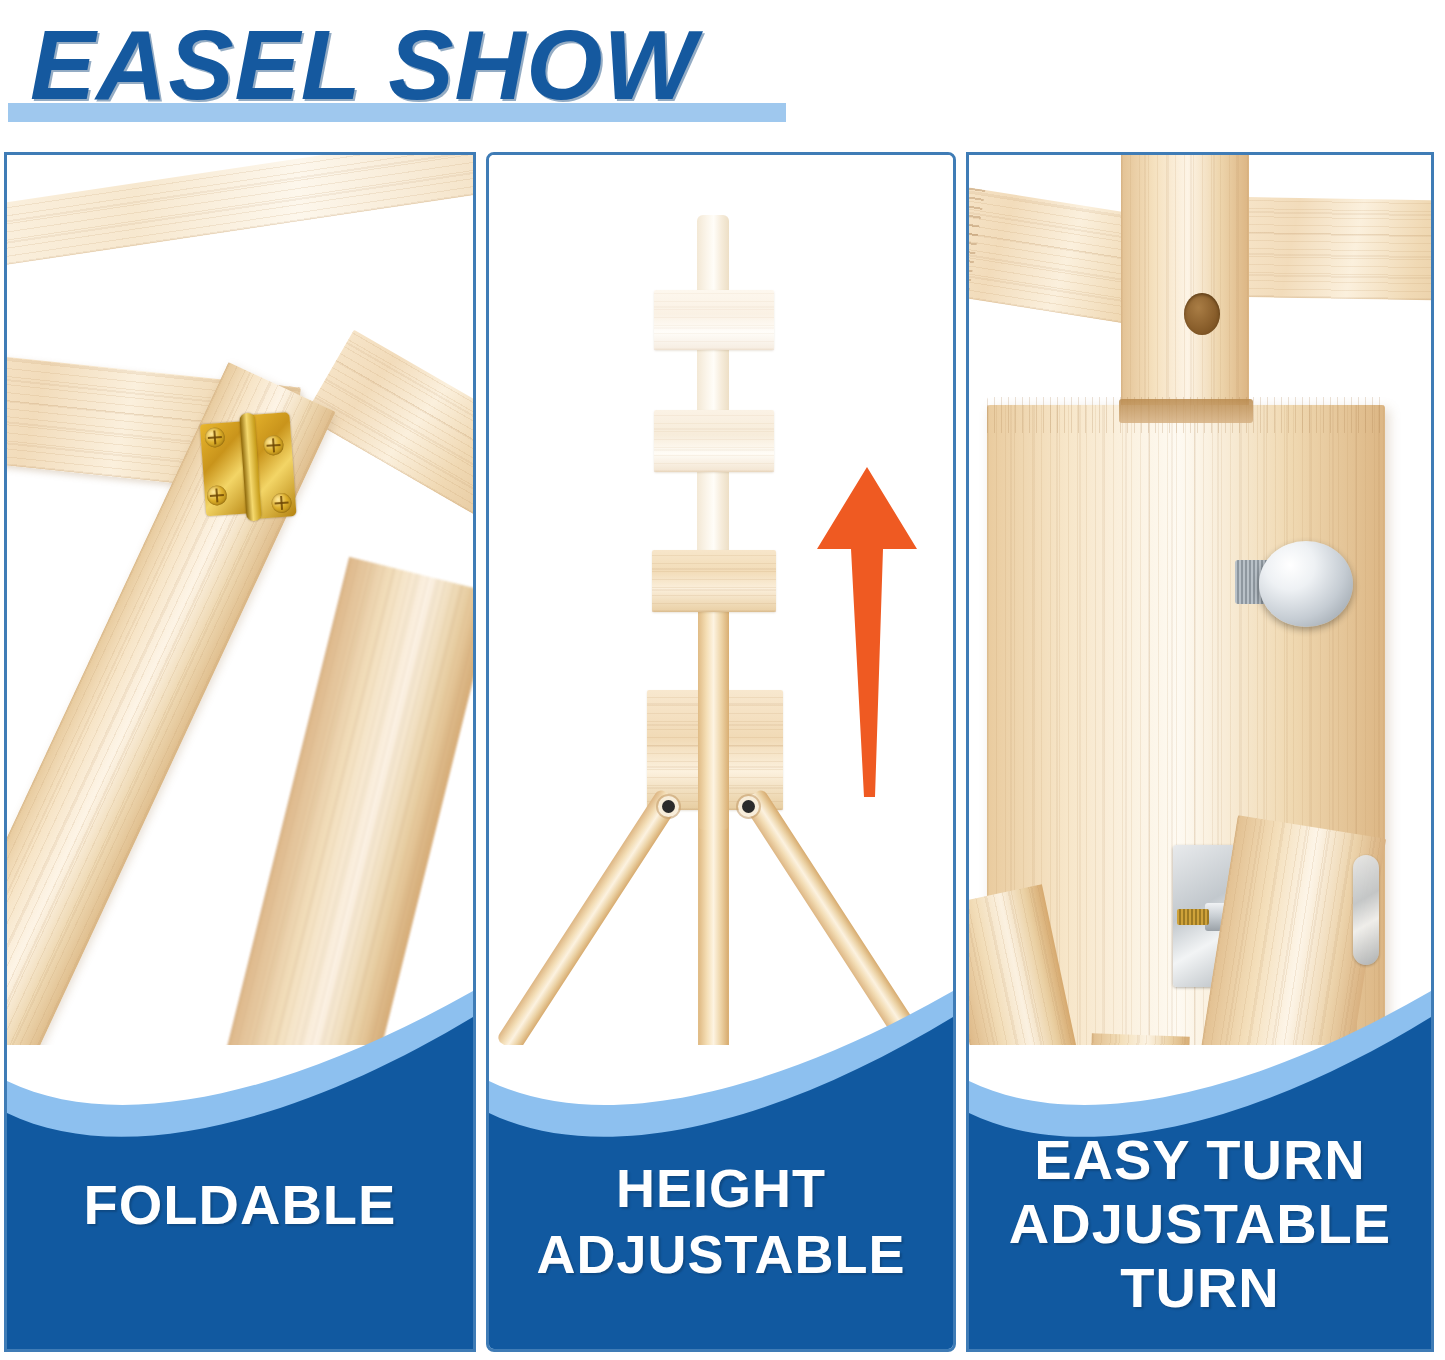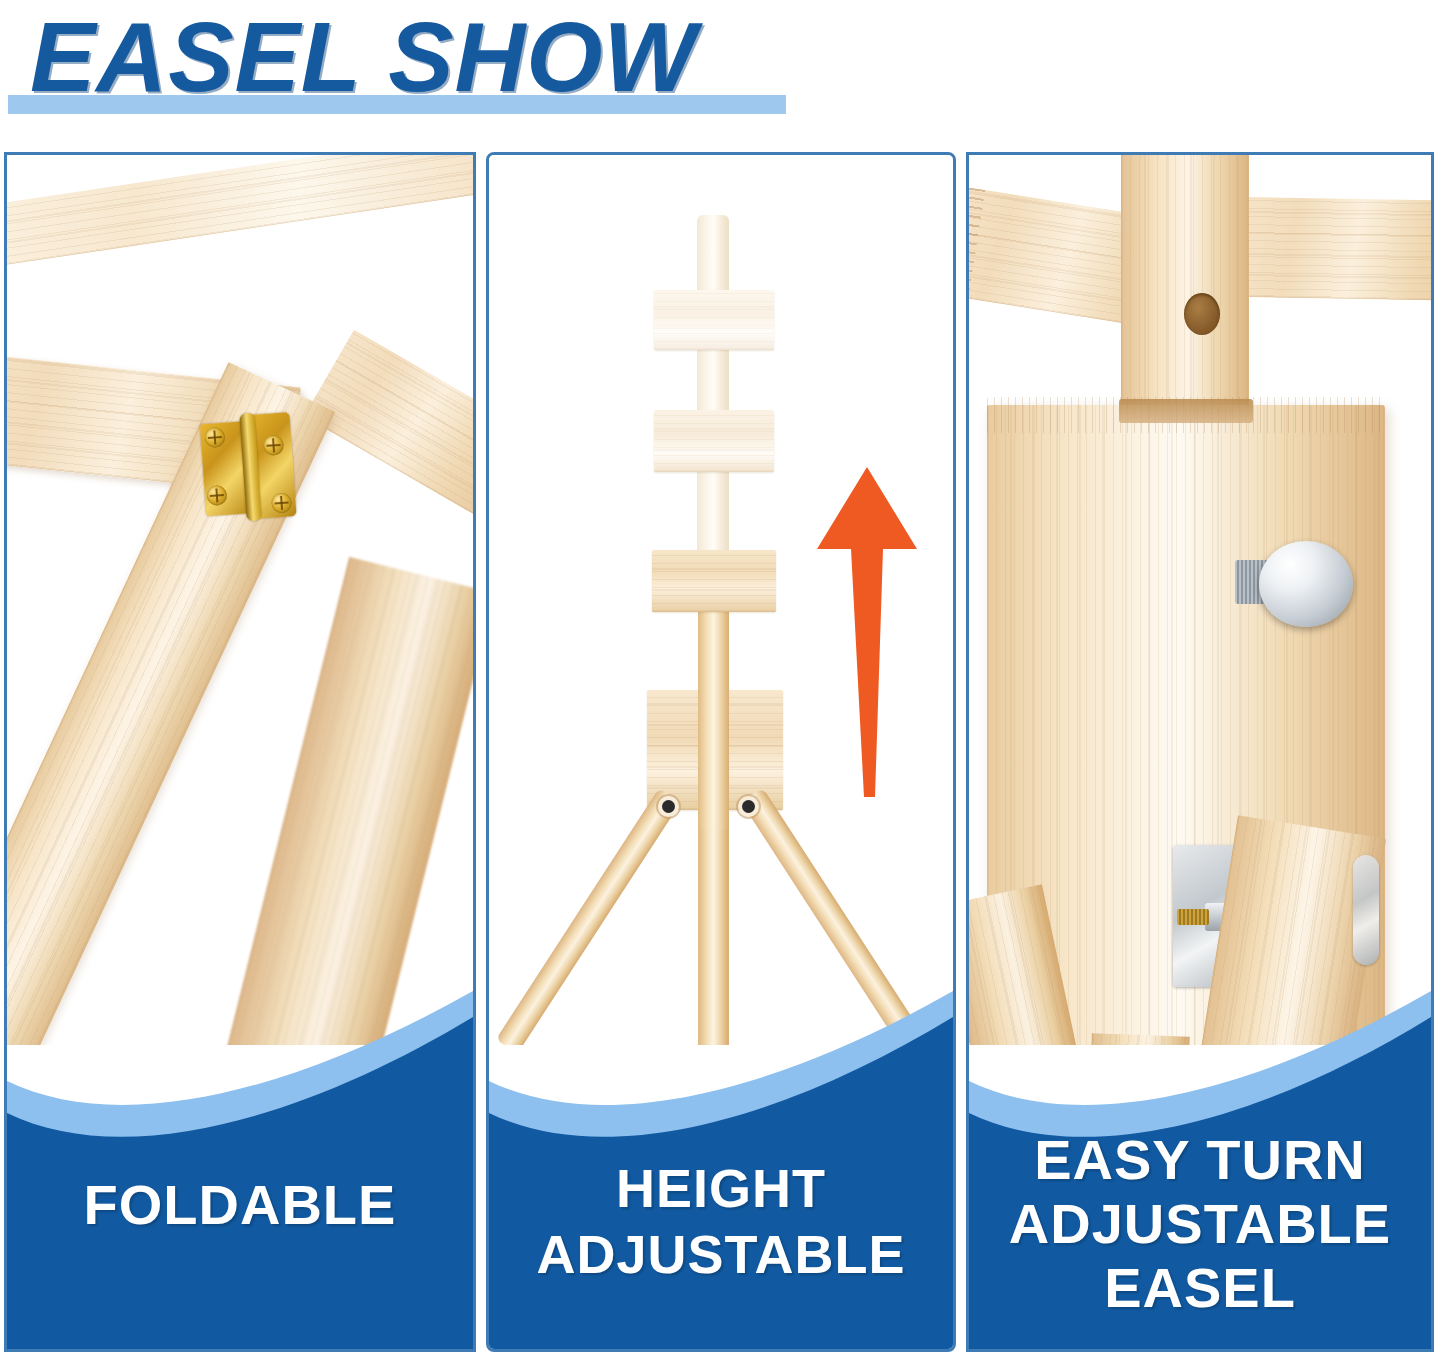--- a/index.html
+++ b/index.html
@@ -11,21 +11,21 @@
     width: 1445px;
     height: 1360px;
     position: relative;
     overflow: hidden;
     font-family: "Liberation Sans", sans-serif;
   }
 
   
   #header {
     position: absolute;
-    left: 0; top: 8px;
+    left: 0; top: 16px;
     width: 1267px;
     height: 150px;
     text-align: right;
   }
   #title-underline {
     position: absolute;
     left: 8px;
     top: 87px;
     width: 778px;
     height: 19px;
@@ -387,18 +387,18 @@
     </div>
 
     <div class="footer">
       <svg viewBox="0 0 462 360" preserveAspectRatio="none">
         <path d="M0,92 C120,150 300,96 462,2 L462,360 L0,360 Z" fill="#8dc0ef"></path>
         <path d="M0,124 C120,182 300,128 462,28 L462,360 L0,360 Z" fill="#1159a0"></path>
       </svg>
       <div class="caption" id="caption-3">
         <span class="cl">EASY TURN</span>
         <span class="cl">ADJUSTABLE</span>
-        <span class="cl">EASEL</span>
+        <span class="cl">TURN</span>
       </div>
     </div>
   </div>
 
 </div>
 
 </body></html>

